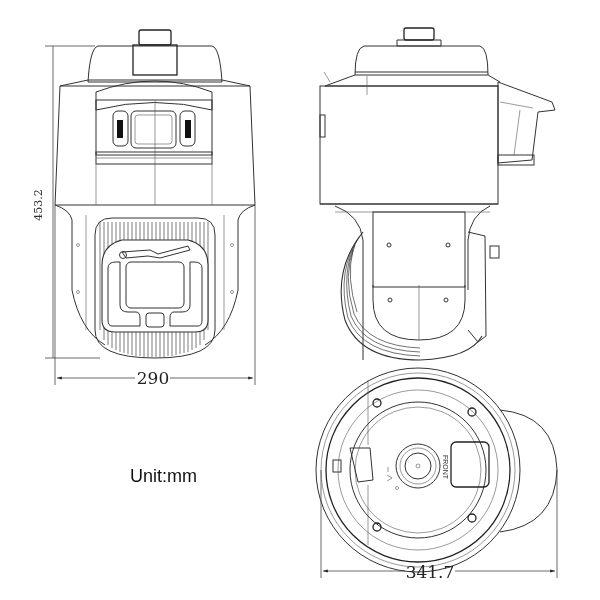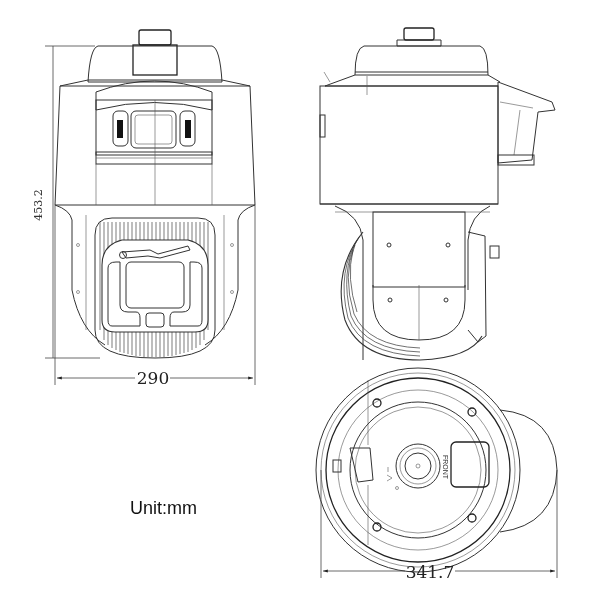--- a/index.html
+++ b/index.html
@@ -4,21 +4,21 @@
 <style>
   html, body { margin: 0; padding: 0; background: #ffffff; }
   body { width: 600px; height: 600px; position: relative; overflow: hidden; font-family: "DejaVu Serif", serif; }
   svg { position: absolute; left: 0; top: 0; }
   .ln { fill: none; stroke: #333; stroke-width: 1; }
   .lt { fill: none; stroke: #555; stroke-width: 0.6; }
   .lk { fill: none; stroke: #222; stroke-width: 1.3; }
   .dim { fill: none; stroke: #444; stroke-width: 0.8; }
   .dimtxt { font-family: "DejaVu Serif", serif; font-size: 17px; fill: #222; }
   .dimtxt-v { font-family: "DejaVu Serif", serif; font-size: 11px; fill: #333; }
-  .unit { position: absolute; left: 130px; top: 498px; font-family: "Liberation Sans", sans-serif; font-size: 18px; color: #111; }
+  .unit { position: absolute; left: 130px; top: 466px; font-family: "Liberation Sans", sans-serif; font-size: 18px; color: #111; }
   .front { font-family: "Liberation Sans", sans-serif; font-size: 7px; fill: #333; }
 </style>
 </head>
 <body>
 
 <svg width="600" height="600" viewBox="0 0 600 600">
   <defs>
     <marker id="arr" viewBox="0 0 10 10" refX="10" refY="5" markerWidth="10" markerHeight="6" orient="auto-start-reverse">
       <path d="M0,2 L10,5 L0,8 z" fill="#222"></path>
     </marker>

